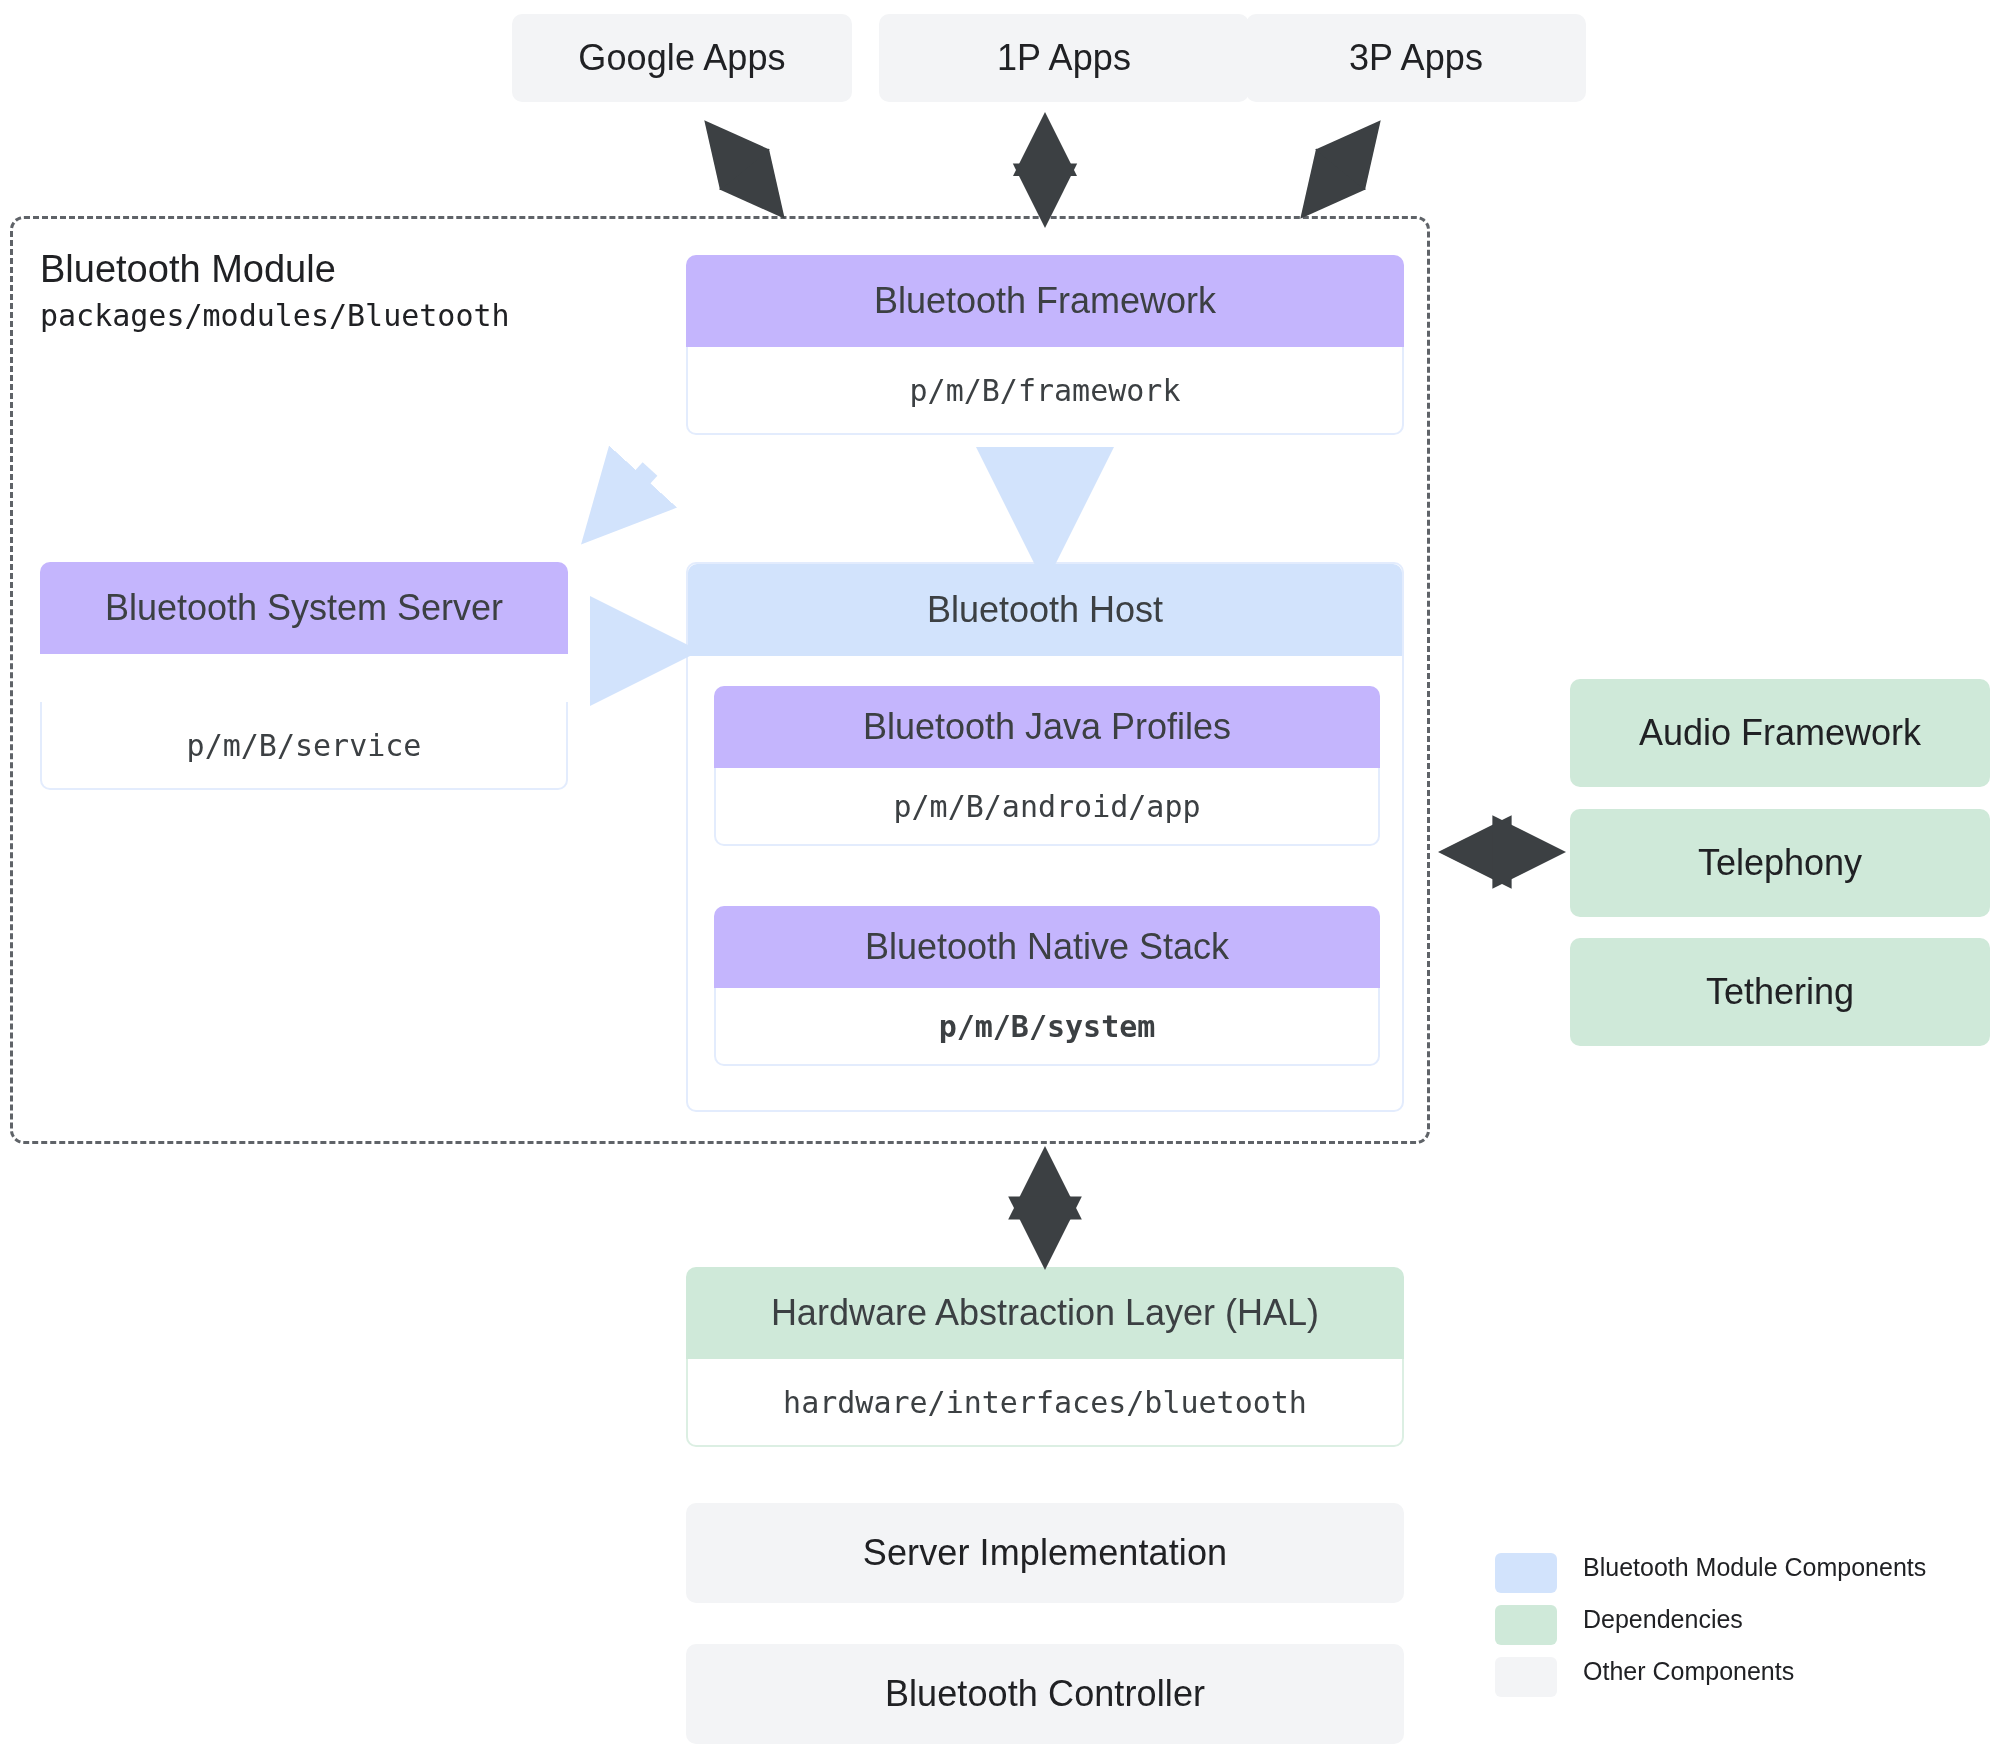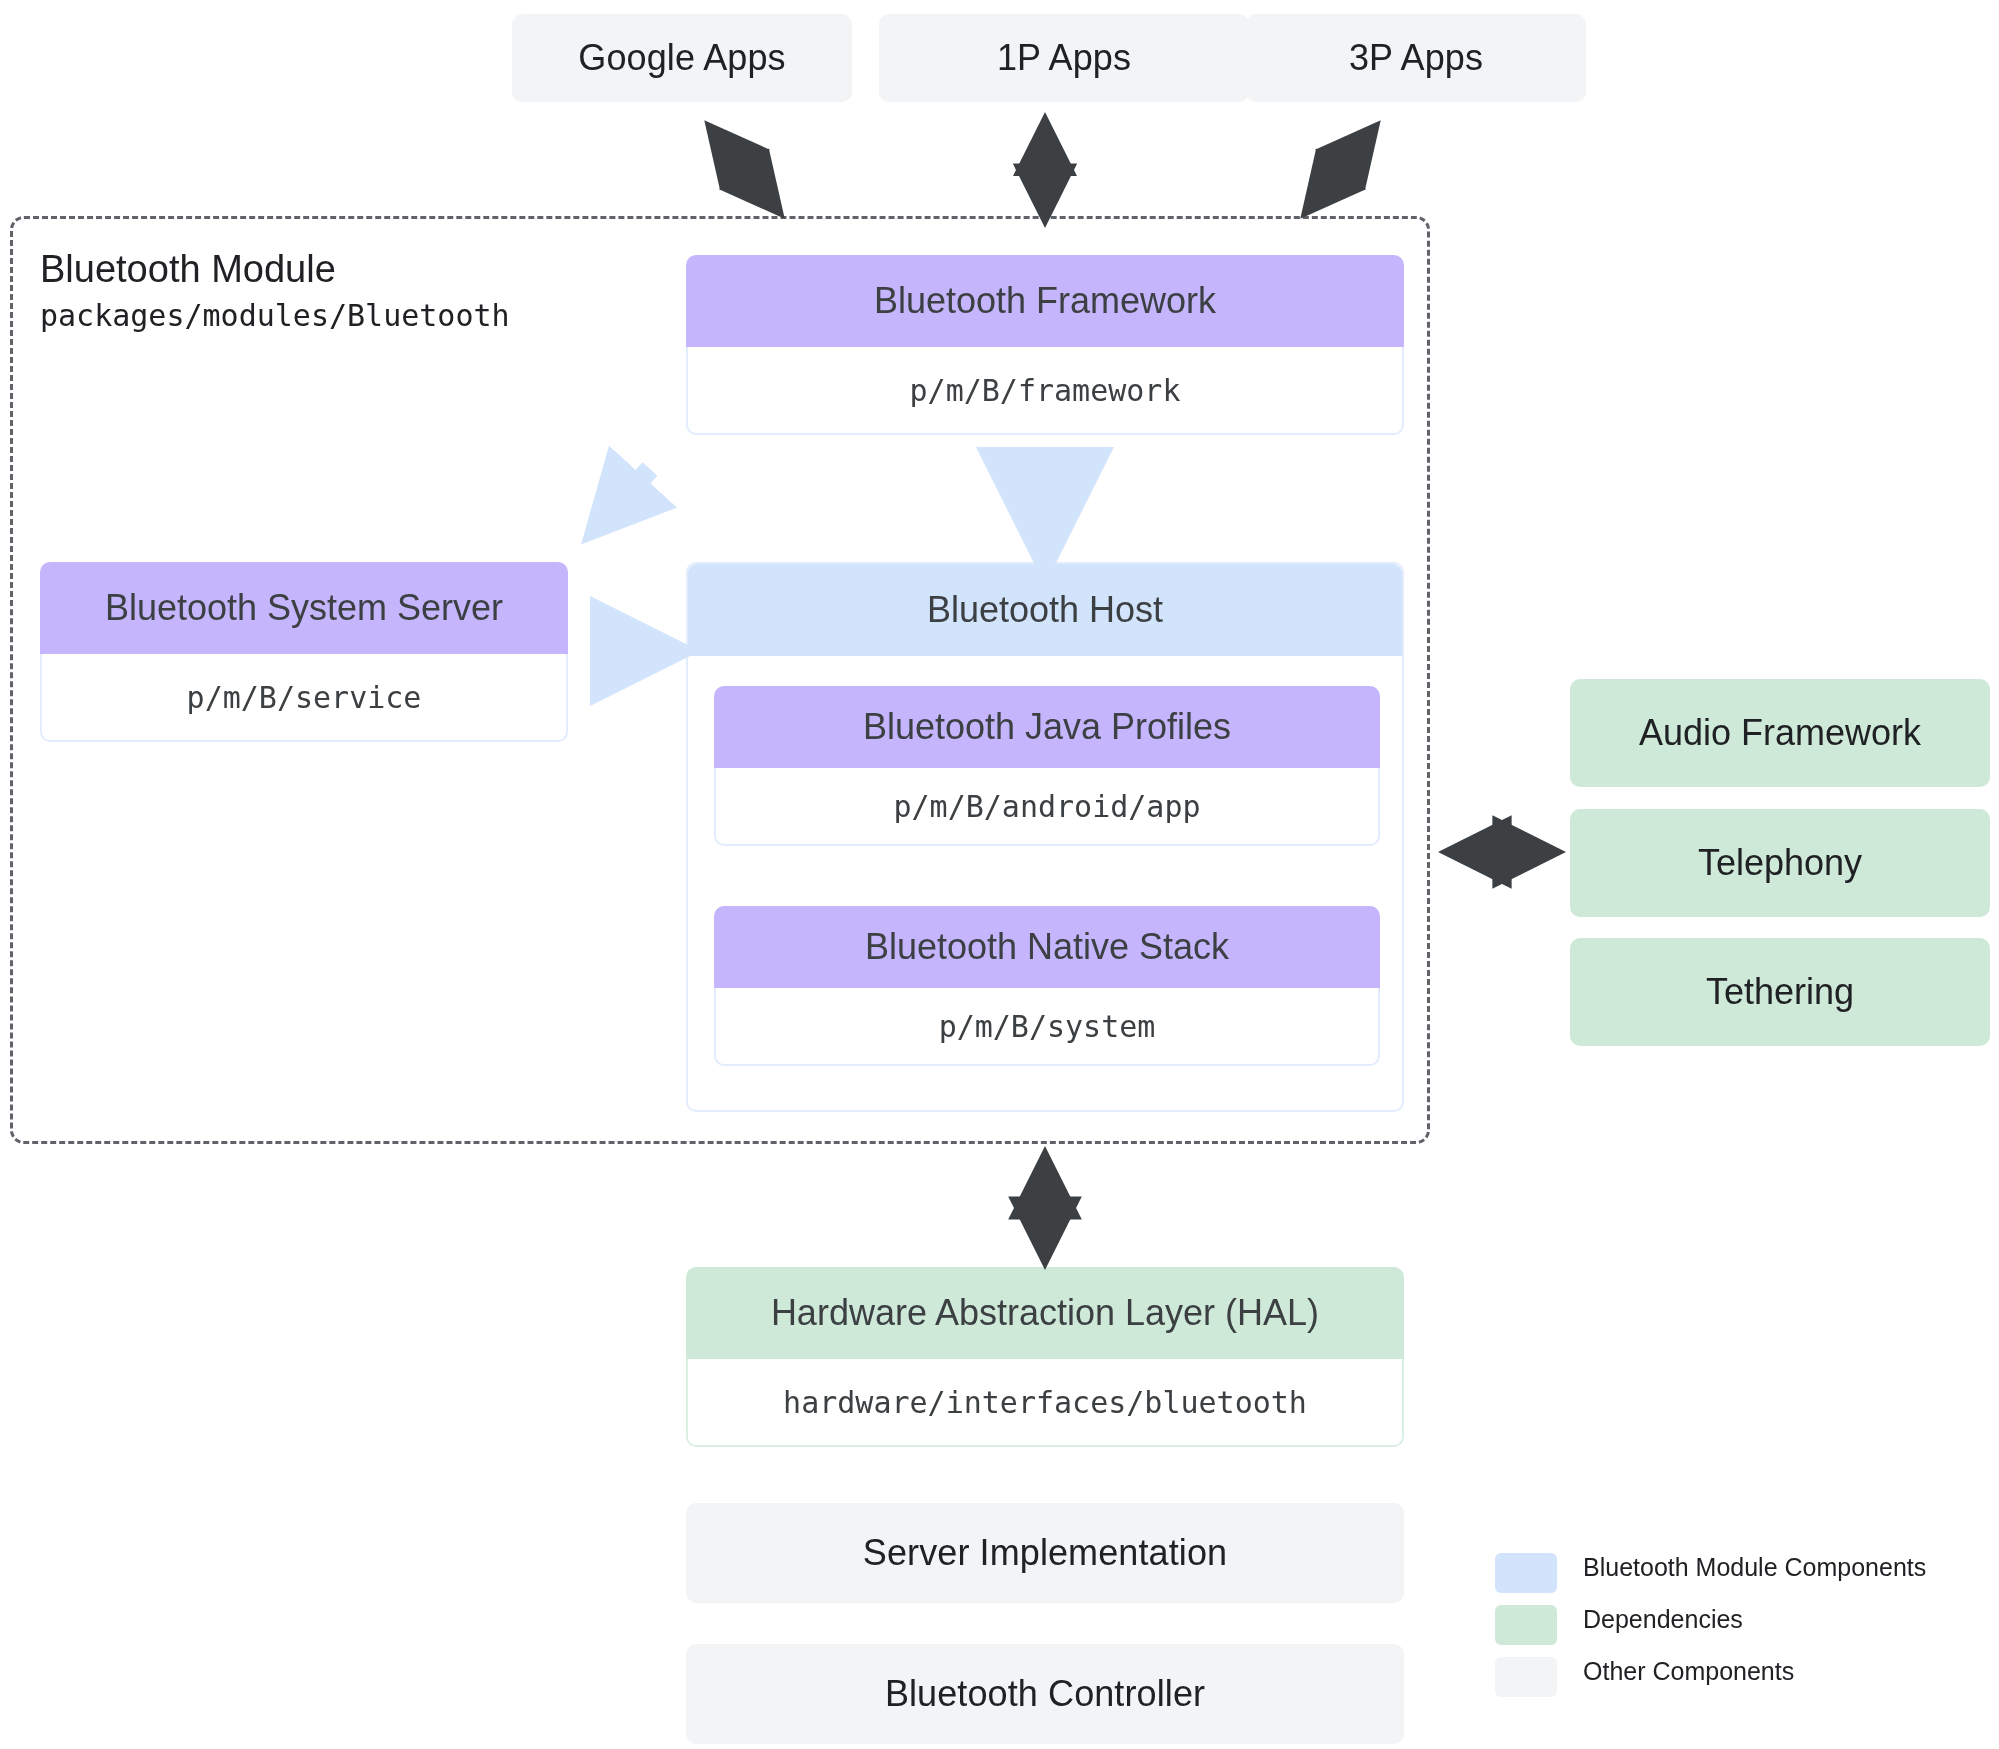--- a/index.html
+++ b/index.html
@@ -122,34 +122,34 @@
   <div id="module-title" style="left:40px; top:248px;">Bluetooth Module</div>
   <div id="module-path" style="left:40px; top:298px;">packages/modules/Bluetooth</div>
 
   <div class="cardbox blue" style="left:686px; top:255px; width:718px; height:180px;">
     <div class="card-head" style="height:92px;">Bluetooth Framework</div>
     <div class="card-body" style="height:88px;">p/m/B/framework</div>
   </div>
 
   <div class="cardbox blue" style="left:40px; top:562px; width:528px; height:180px;">
     <div class="card-head" style="height:92px;text-align:center;">Bluetooth System Server</div>
-    <div class="card-body" style="height:88px;">p/m/B/service</div>
+    <div class="card-body" style="height:88px;margin-top:48px;">p/m/B/service</div>
   </div>
 
   <div id="host-wrap" style="left:686px; top:562px; width:718px; height:550px;">
     <div id="host-head" style="width:714px; height:92px;">Bluetooth Host</div>
 
     <div class="cardbox blue" style="left:26px; top:122px; width:666px; height:160px;">
       <div class="card-head" style="height:82px;">Bluetooth Java Profiles</div>
       <div class="card-body" style="height:78px;">p/m/B/android/app</div>
     </div>
 
     <div class="cardbox blue" style="left:26px; top:342px; width:666px; height:160px;">
       <div class="card-head" style="height:82px;">Bluetooth Native Stack</div>
-      <div class="card-body" style="height:78px;">p/m/B/system</div>
+      <div class="card-body" style="height:78px;font-weight:bold;">p/m/B/system</div>
     </div>
   </div>
 
   <div class="greenbox" style="left:1570px; top:679px; width:420px; height:108px;">
     <span>Audio Framework</span>
   </div>
   <div class="greenbox" style="left:1570px; top:809px; width:420px; height:108px;">
     <span>Telephony</span>
   </div>
   <div class="greenbox" style="left:1570px; top:938px; width:420px; height:108px;">

